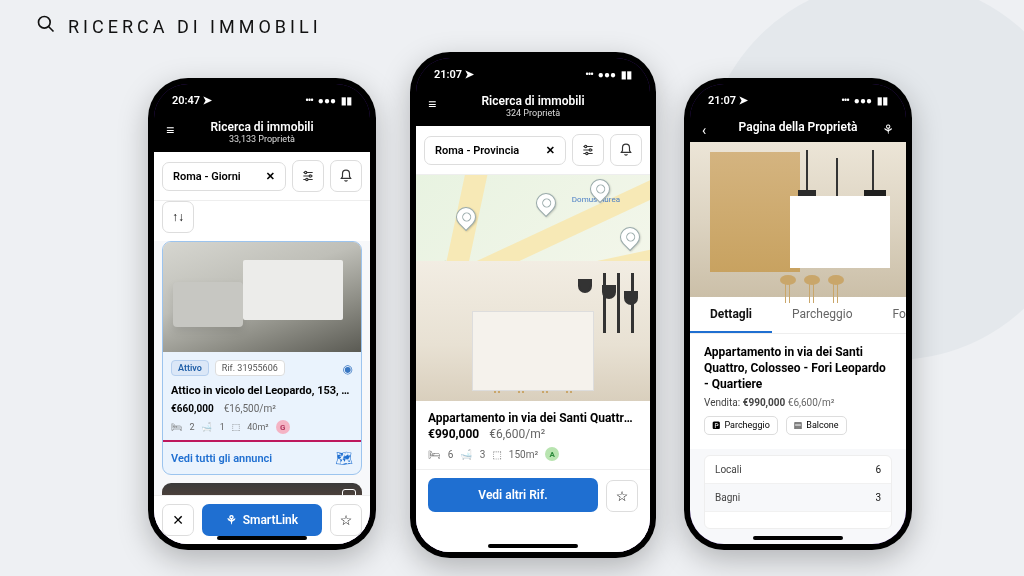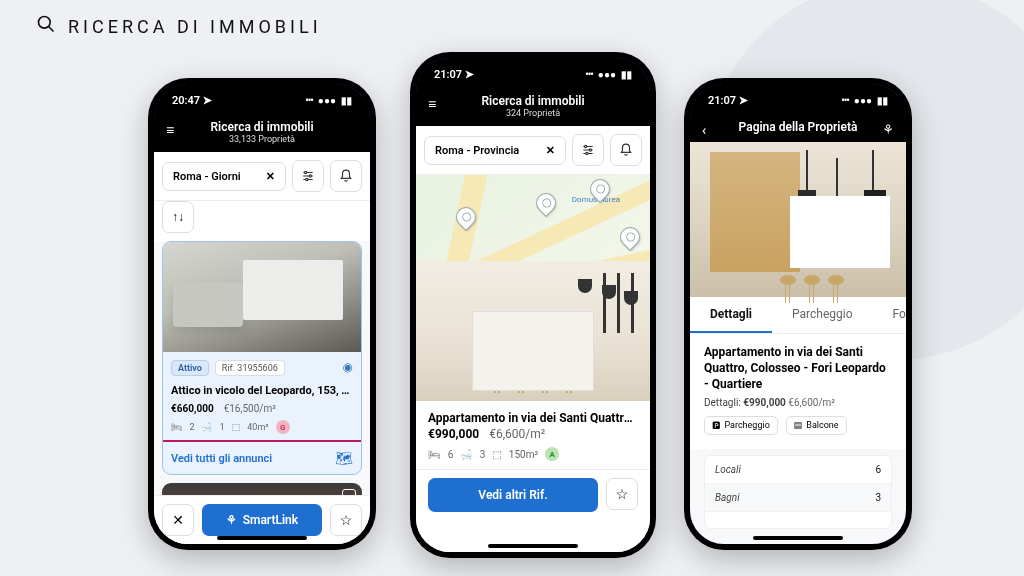--- a/index.html
+++ b/index.html
@@ -103,21 +103,21 @@
     position: relative;
   }
   .listing-card .photo::before{
     content:""; position:absolute; left:10px; top:40px; width:70px; height:45px;
     background:#c7c7c2; border-radius:4px; box-shadow:0 4px 8px rgba(0,0,0,.1);
   }
   .listing-card .photo::after{
     content:""; position:absolute; right:18px; top:18px; width:100px; height:60px;
     background:#ececea; border-radius:2px;
   }
-  .tag-row { display: flex; gap: 6px; padding: 8px 8px 4px; align-items: flex-start; font-size: 9px; }
+  .tag-row { display: flex; gap: 6px; padding: 8px 8px 4px; align-items: flex-end; font-size: 9px; }
   .tag { background: #dbe7f7; border: 1px solid #b6cfee; color: #1f5fa8;
     padding: 2px 6px; border-radius: 4px; font-weight: 600; }
   .tag.ref { background: #fff; border-color: #ddd; color: #555; font-weight: 400;}
   .eye { margin-left: auto; color: #3876c2; font-size: 12px;}
   .card-title { font-size: 11px; font-weight: 700; padding: 4px 8px; white-space: nowrap; overflow: hidden; text-overflow: ellipsis;}
   .price-row { display: flex; gap: 10px; padding: 2px 8px; font-size: 10px;}
   .price-row .main { font-weight: 700;}
   .price-row .unit { color: #666;}
   .meta-row { display: flex; gap: 7px; padding: 4px 8px 6px; font-size: 9px; color: #666; align-items: center;}
   .meta-row .g-badge { width: 14px; height: 14px; background:#f4b3c4; border-radius:50%; color:#b3365e; display:inline-flex; align-items:center; justify-content:center; font-size:8px; font-weight:700;}
@@ -189,21 +189,21 @@
   .stool::before{content:"";position:absolute;top:0;left:0;width:16px;height:10px;background:#c9a66a;border-radius:50%;}
   .stool::after{content:"";position:absolute;top:8px;left:5px;width:2px;height:22px;background:#c9a66a;box-shadow:4px 0 0 #c9a66a;}
   .lamp{position:absolute;width:14px;height:14px;border-radius:0 0 50% 50%;border:2px solid #333;border-top:none;background:#333;}
 
   .l2-title { font-size: 12px; font-weight: 700; padding: 10px 12px 2px; white-space:nowrap; overflow:hidden; text-overflow:ellipsis;}
   .l2-price { display: flex; gap: 10px; padding: 0 12px 4px; font-size: 12px;}
   .l2-price .m { font-weight: 700;} .l2-price .u { color:#666;}
   .l2-meta { display: flex; gap: 7px; padding: 2px 12px 8px; font-size: 10px; color:#666; align-items:center;}
   .a-badge { width:14px;height:14px;background:#b8e4b0;border-radius:50%;color:#2e8b3d;font-size:8px;font-weight:700;display:inline-flex;align-items:center;justify-content:center;}
 
-  .cta-row { display:flex; gap:8px; padding: 8px 12px 40px; background:#fff; border-top:1px solid #eee;}
+  .cta-row { display:flex; gap:8px; padding: 8px 12px 40px; background:#fff; border-top:1px solid #eee;align-items:flex-end;}
   .cta-btn { flex:1; background:#1f6fd1; color:#fff; border-radius:7px; padding:10px; font-size:12px; font-weight:600; text-align:center;}
 
   
   .hero-photo {
     height: 155px;
     background: linear-gradient(180deg,#ece5d7 0%, #ddd4c2 50%, #cbbfa8 100%);
     position:relative;
   }
   .hero-photo::before{
     content:"";position:absolute;left:20px;top:10px;width:90px;height:120px;
@@ -227,21 +227,21 @@
   .prop-title { font-size: 12px; font-weight: 700; line-height: 1.35;}
   .sale-row { font-size: 10px; color:#444; padding-top:4px;}
   .sale-row .sp { font-weight:700;} .sale-row .su{color:#666;}
   .feat-row { display:flex; gap:8px; padding: 8px 0 4px;}
   .feat { border:1px solid #ddd; border-radius:5px; padding:3px 7px; font-size:9px; display:flex; gap:4px; align-items:center;}
 
   .spec-table { margin: 6px 14px 0; background:#fff; border:1px solid #eee; border-radius:6px;}
   .spec-row { display:flex; justify-content:space-between; padding:8px 10px; font-size:10px; border-bottom:1px solid #f1f1f1;}
   .spec-row:nth-child(2){background:#f7f8fa;}
   .spec-row:last-child{border-bottom:none;}
-  .spec-row .k{color:#444;font-style:italic;} .spec-row .v{color:#111;}
+  .spec-row .k{color:#444;} .spec-row .v{color:#111;}
 
   
   #phone1 { left: 148px; top: 78px; width: 228px; height: 472px; }
   #phone2 { left: 410px; top: 52px; width: 246px; height: 506px; }
   #phone3 { left: 684px; top: 78px; width: 228px; height: 472px; }
 
 </style>
 </head>
 <body>
 
@@ -464,21 +464,21 @@
         <div class="tab active">Dettagli</div>
         <div class="tab">Parcheggio</div>
         <div class="tabs-right">
           <div class="tab">Fonti</div>
           <div class="tab">Storico</div>
         </div>
       </div>
       <div class="prop-body">
         <div class="prop-title">Appartamento in via dei Santi Quattro, Colosseo - Fori Leopardo - Quartiere</div>
         <div class="sale-row">
-          <span>Dettagli:</span>
+          <span>Vendita:</span>
           <span class="sp">€990,000</span>
           <span class="su">€6,600/m²</span>
         </div>
         <div class="feat-row">
           <div class="feat">
             <span>🅿</span>
               <span>Parcheggio</span>
           </div>
           <div class="feat">
             <span>▤</span>

